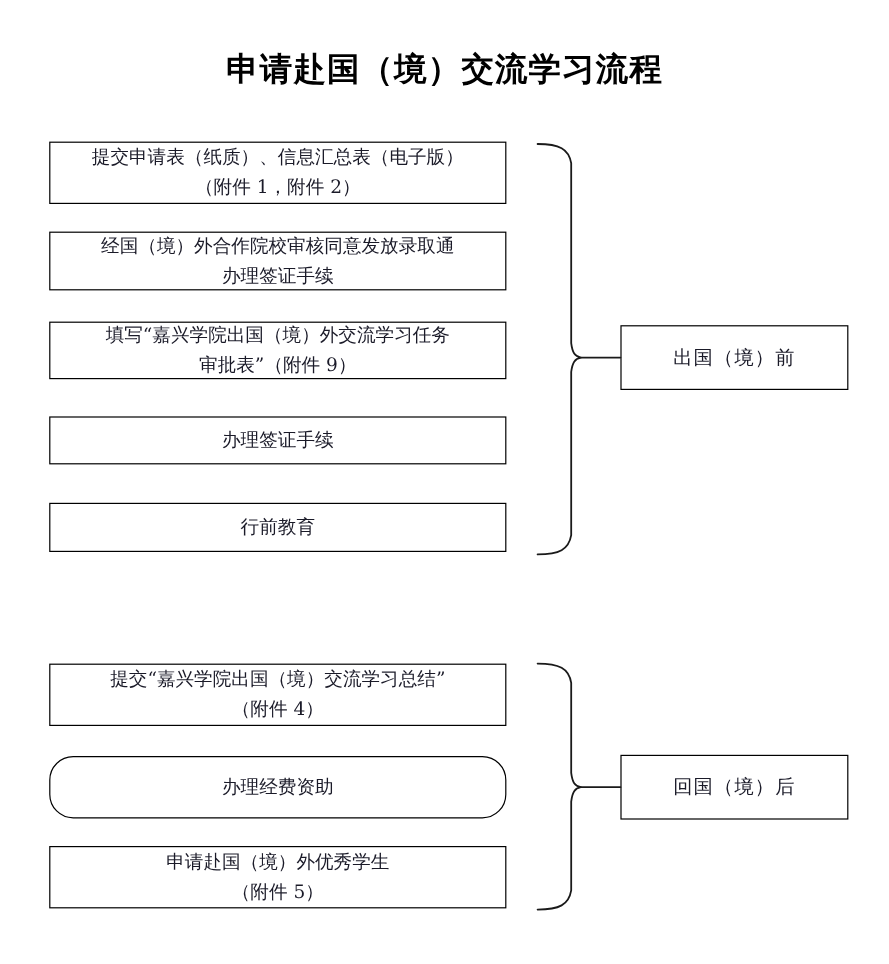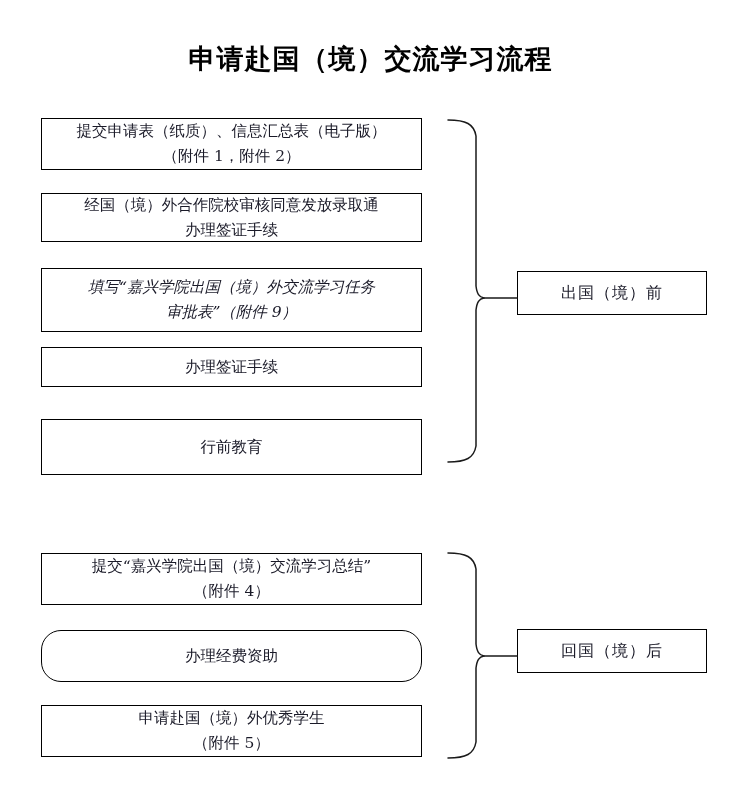--- a/index.html
+++ b/index.html
@@ -57,21 +57,21 @@
   }
   .step-box .txt {
     display: block;
     width: 100%;
   }
 
   .phase-box {
     position: absolute;
     left: 517px;
     width: 190px;
-    height: 44px;
+    height: 54px;
     border: 1.3px solid #000000;
     background: #ffffff;
     box-sizing: border-box;
     display: flex;
     align-items: center;
     justify-content: center;
     text-align: center;
     font-size: 16px;
     color: #1a1a28;
     letter-spacing: 1px;
@@ -101,32 +101,32 @@
     </span>
   </div>
 
   <div class="step-box" style="top:193px;height:49px;">
     <span class="txt">
       <span>经国（境）外合作院校审核同意发放录取通</span><br>
       <span>办理签证手续</span>
     </span>
   </div>
 
-  <div class="step-box" style="top:268px;height:64px;font-style:italic;">
+  <div class="step-box" style="top:268px;height:48px;">
     <span class="txt">
       <span>填写“嘉兴学院出国（境）外交流学习任务</span><br>
       <span>审批表”（附件 9）</span>
     </span>
   </div>
 
   <div class="step-box" style="top:347px;height:40px;">
     <span class="txt">办理签证手续</span>
   </div>
 
-  <div class="step-box" style="top:419px;height:56px;">
+  <div class="step-box" style="top:419px;height:41px;">
     <span class="txt">行前教育</span>
   </div>
 
   <div class="phase-box" style="top:271px;">
     <span>出国（境）前</span>
   </div>
 
   <div class="step-box" style="top:553px;height:52px;">
     <span class="txt">
       <span>提交“嘉兴学院出国（境）交流学习总结”</span><br>

